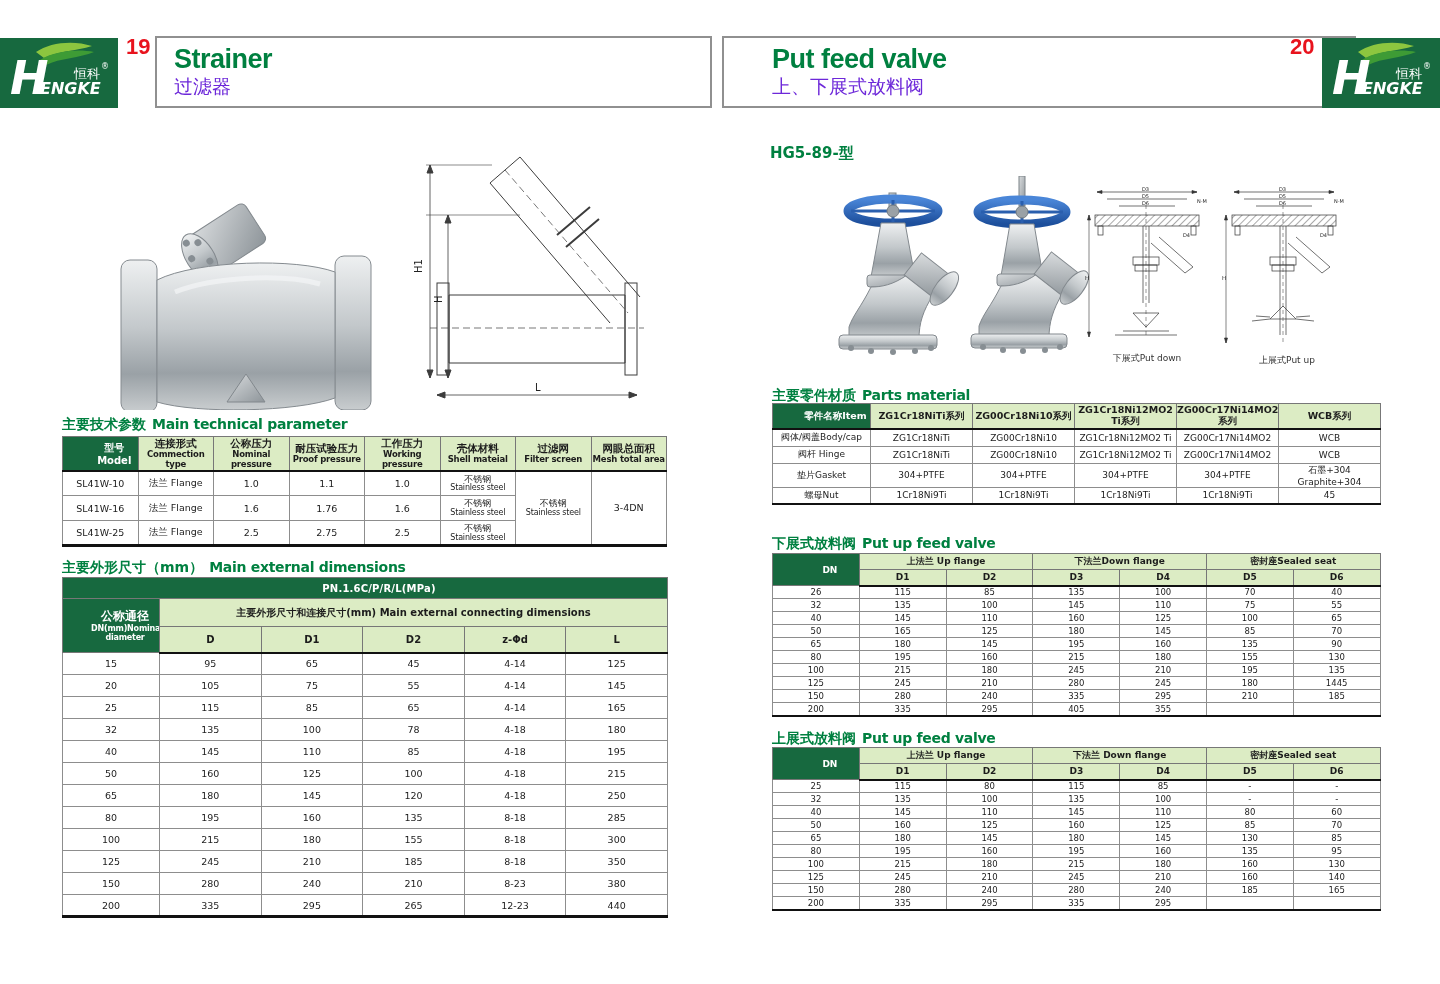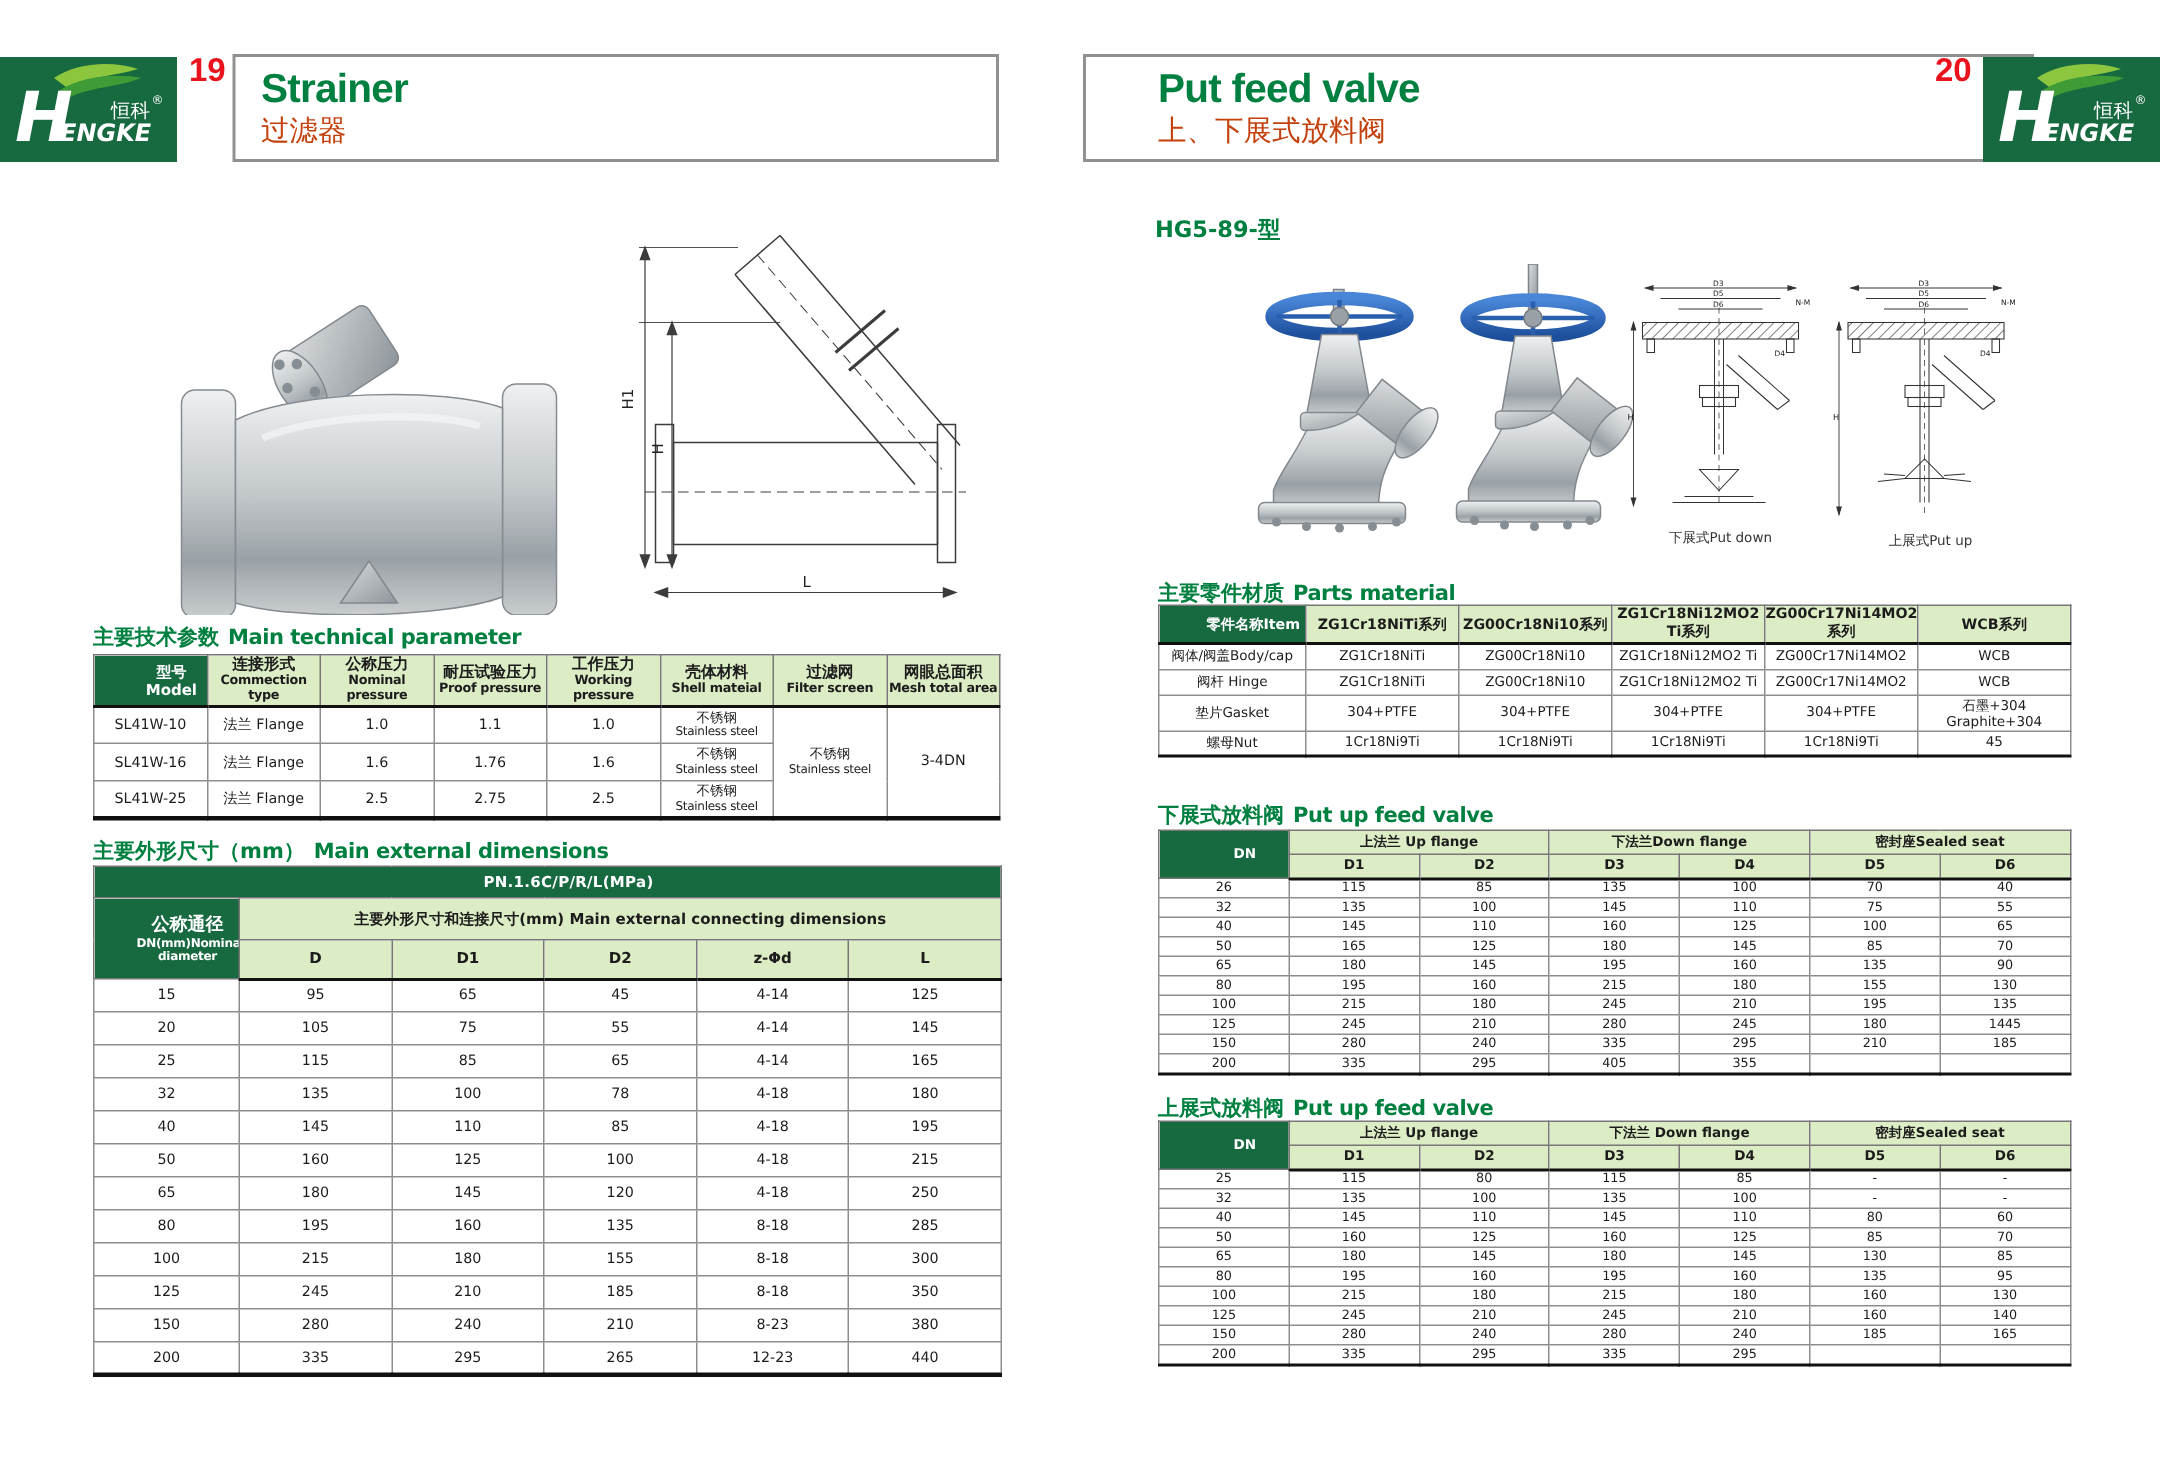--- a/index.html
+++ b/index.html
@@ -13,24 +13,24 @@
   #page{position:relative;width:1440px;height:984px;background:#fff;overflow:hidden;margin:0 auto;}
 
   
   .logo-box{position:absolute;top:38px;width:118px;height:70px;background:var(--dark-green);}
   .logo-left{left:0;}
   .logo-right{left:1322px;}
   .page-num{position:absolute;top:34px;color:var(--red);font-weight:bold;font-size:22px;font-family:"Liberation Sans",sans-serif;}
   .pn-left{left:126px;}
   .pn-right{left:1290px;}
   .title-box{position:absolute;top:36px;height:72px;background:#fff;border:2px solid #909090;padding-top:7px;}
-  .tb-left{left:155px;width:511px;padding-left:17px;}
+  .tb-left{left:155px;width:557px;padding-left:17px;}
   .tb-right{left:722px;width:634px;padding-left:48px;}
   .title-en{color:var(--title-green);font-weight:bold;font-size:27px;line-height:1.05;letter-spacing:-0.5px;font-family:"Liberation Sans",sans-serif;}
-  .title-cn{color:#c2410c;font-size:19px;margin-top:1px;}
+  .title-cn{color:#6d28d9;font-size:19px;margin-top:1px;}
 
   
   .sec-title{position:absolute;font-size:14px;font-weight:bold;color:var(--title-green);white-space:nowrap;text-align:right;}
   .sec-title .en{margin-left:6px;letter-spacing:-0.3px;}
   .model-code{position:absolute;left:770px;top:144px;color:var(--title-green);font-weight:bold;font-size:15px;}
 
   
   table{border-collapse:collapse;table-layout:fixed;position:absolute;background:#fff;}
   th,td{border:1px solid #777;text-align:center;vertical-align:middle;color:#1c1c1c;overflow:hidden;}
   td{border-color:#8d8d8d;}

